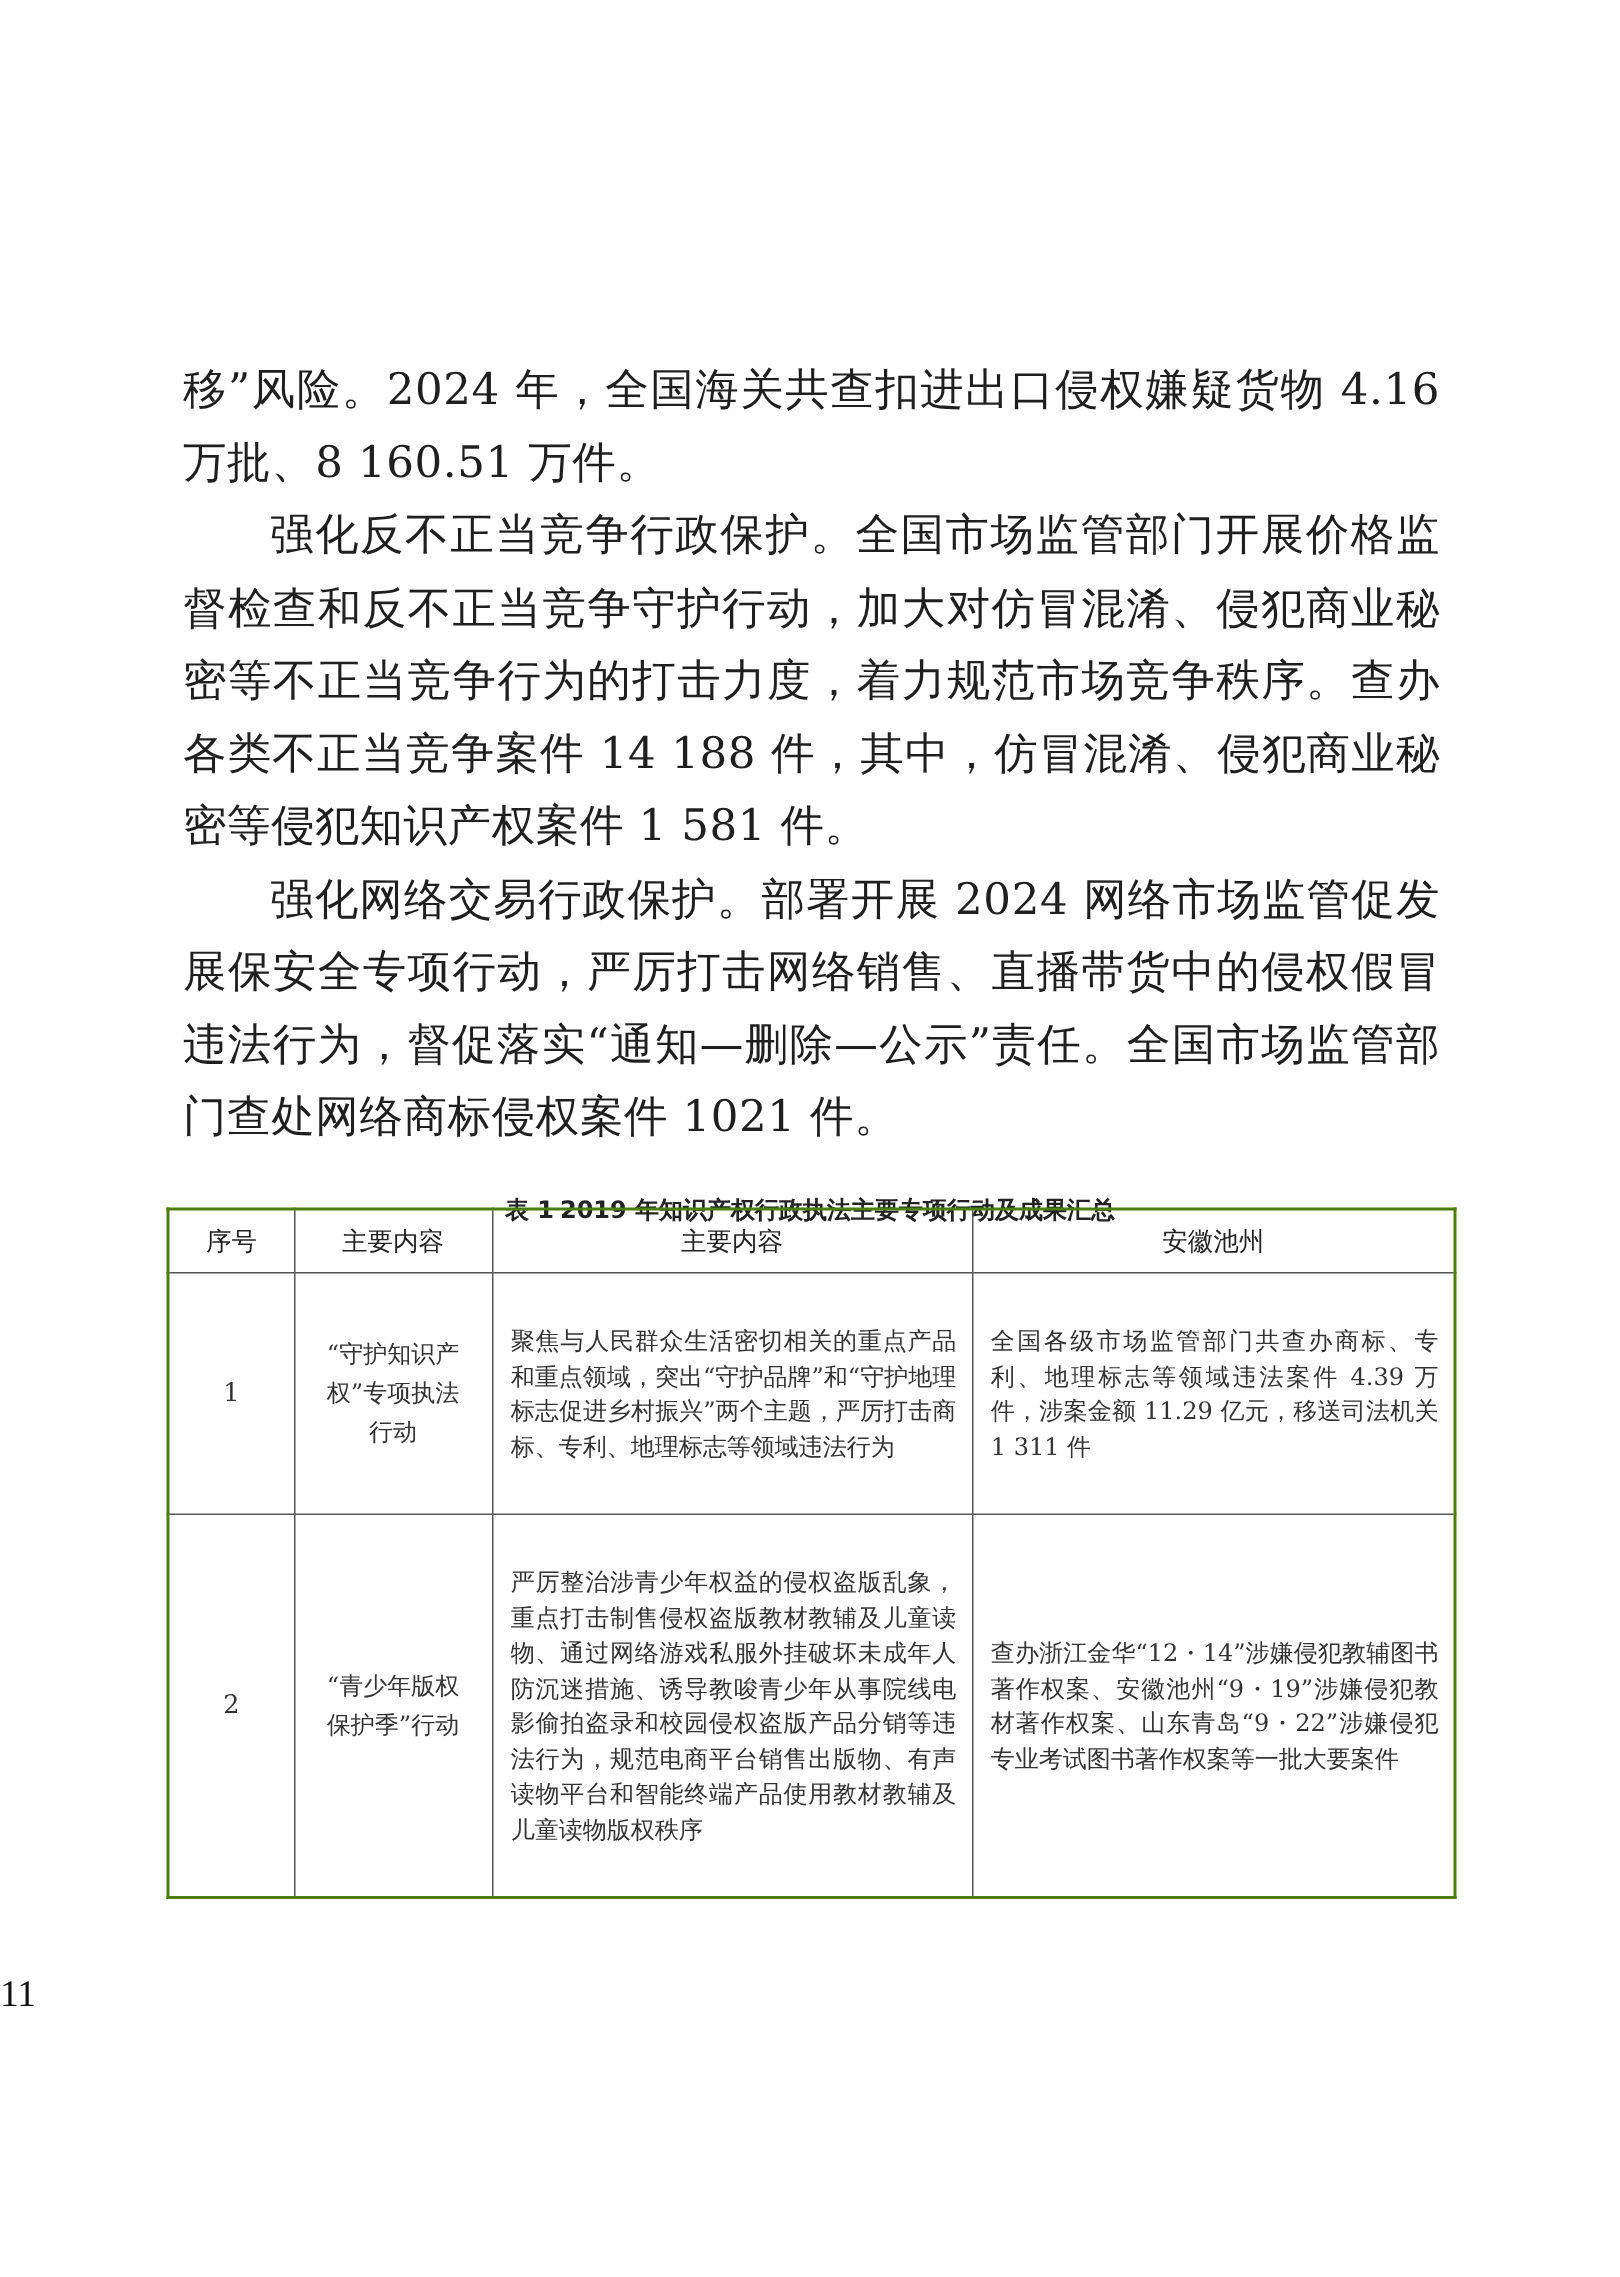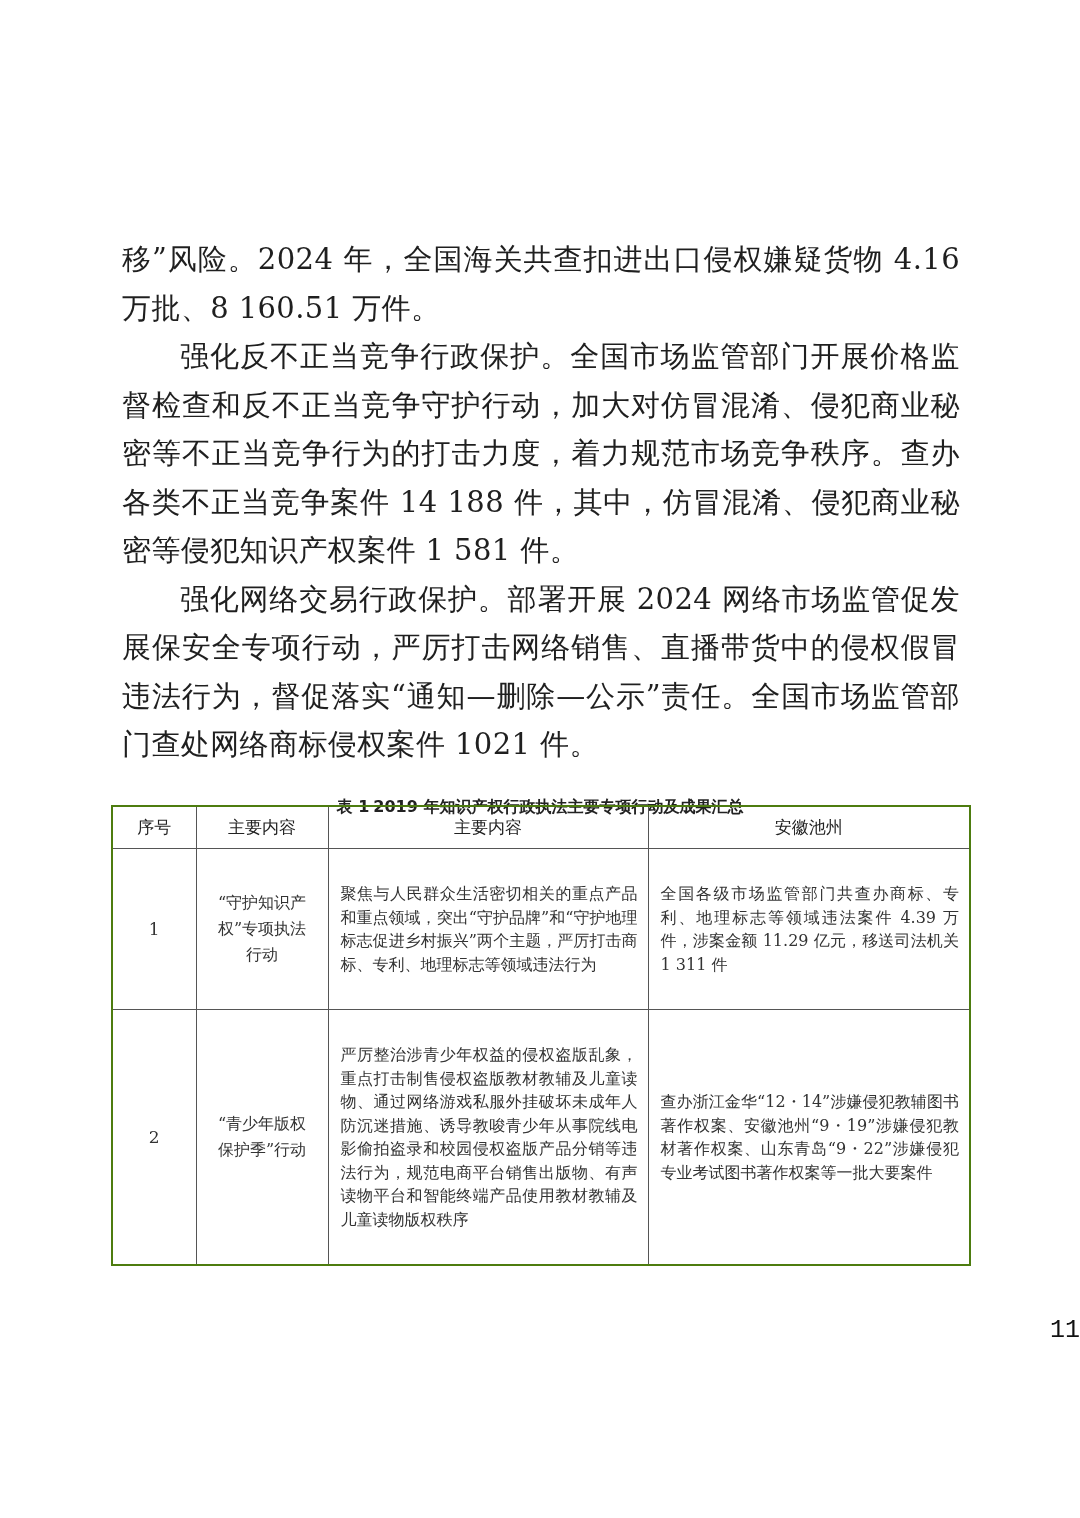--- a/index.html
+++ b/index.html
@@ -36,22 +36,22 @@
     height: 39px; font-family: "DejaVu Sans", "Liberation Sans", sans-serif;
     font-weight: normal; font-size: 17px; color: #222; text-align: center;
   }
   td.c-num { text-align: center; font-size: 17px; }
   td.c-name { text-align: center; line-height: 26px; padding: 16px 14px; }
   td.c-text { text-align: justify; line-height: 23.5px; padding: 4px 10px 4px 12px; }
   tr.r1 td { height: 128px; }
   tr.r2 td { height: 222px; }
 
   .page-number {
-    position: absolute; left: 0; width: 1080px; top: 1316px; text-align: right;
-    font-family: Liberation Mono, monospace;
+    position: absolute; left: 0; width: 1080px; top: 1316px; text-align: left;
+    font-family: Liberation Serif, serif;
     font-size: 25px; color: #111;
   }
 </style>
 </head>
 <body>
 
 <div class="page">
 
   <div class="body-text" style="top:235px;">
     <p class="p">移”风险。2024 年，全国海关共查扣进出口侵权嫌疑货物 4.16 万批、8 160.51 万件。</p>

